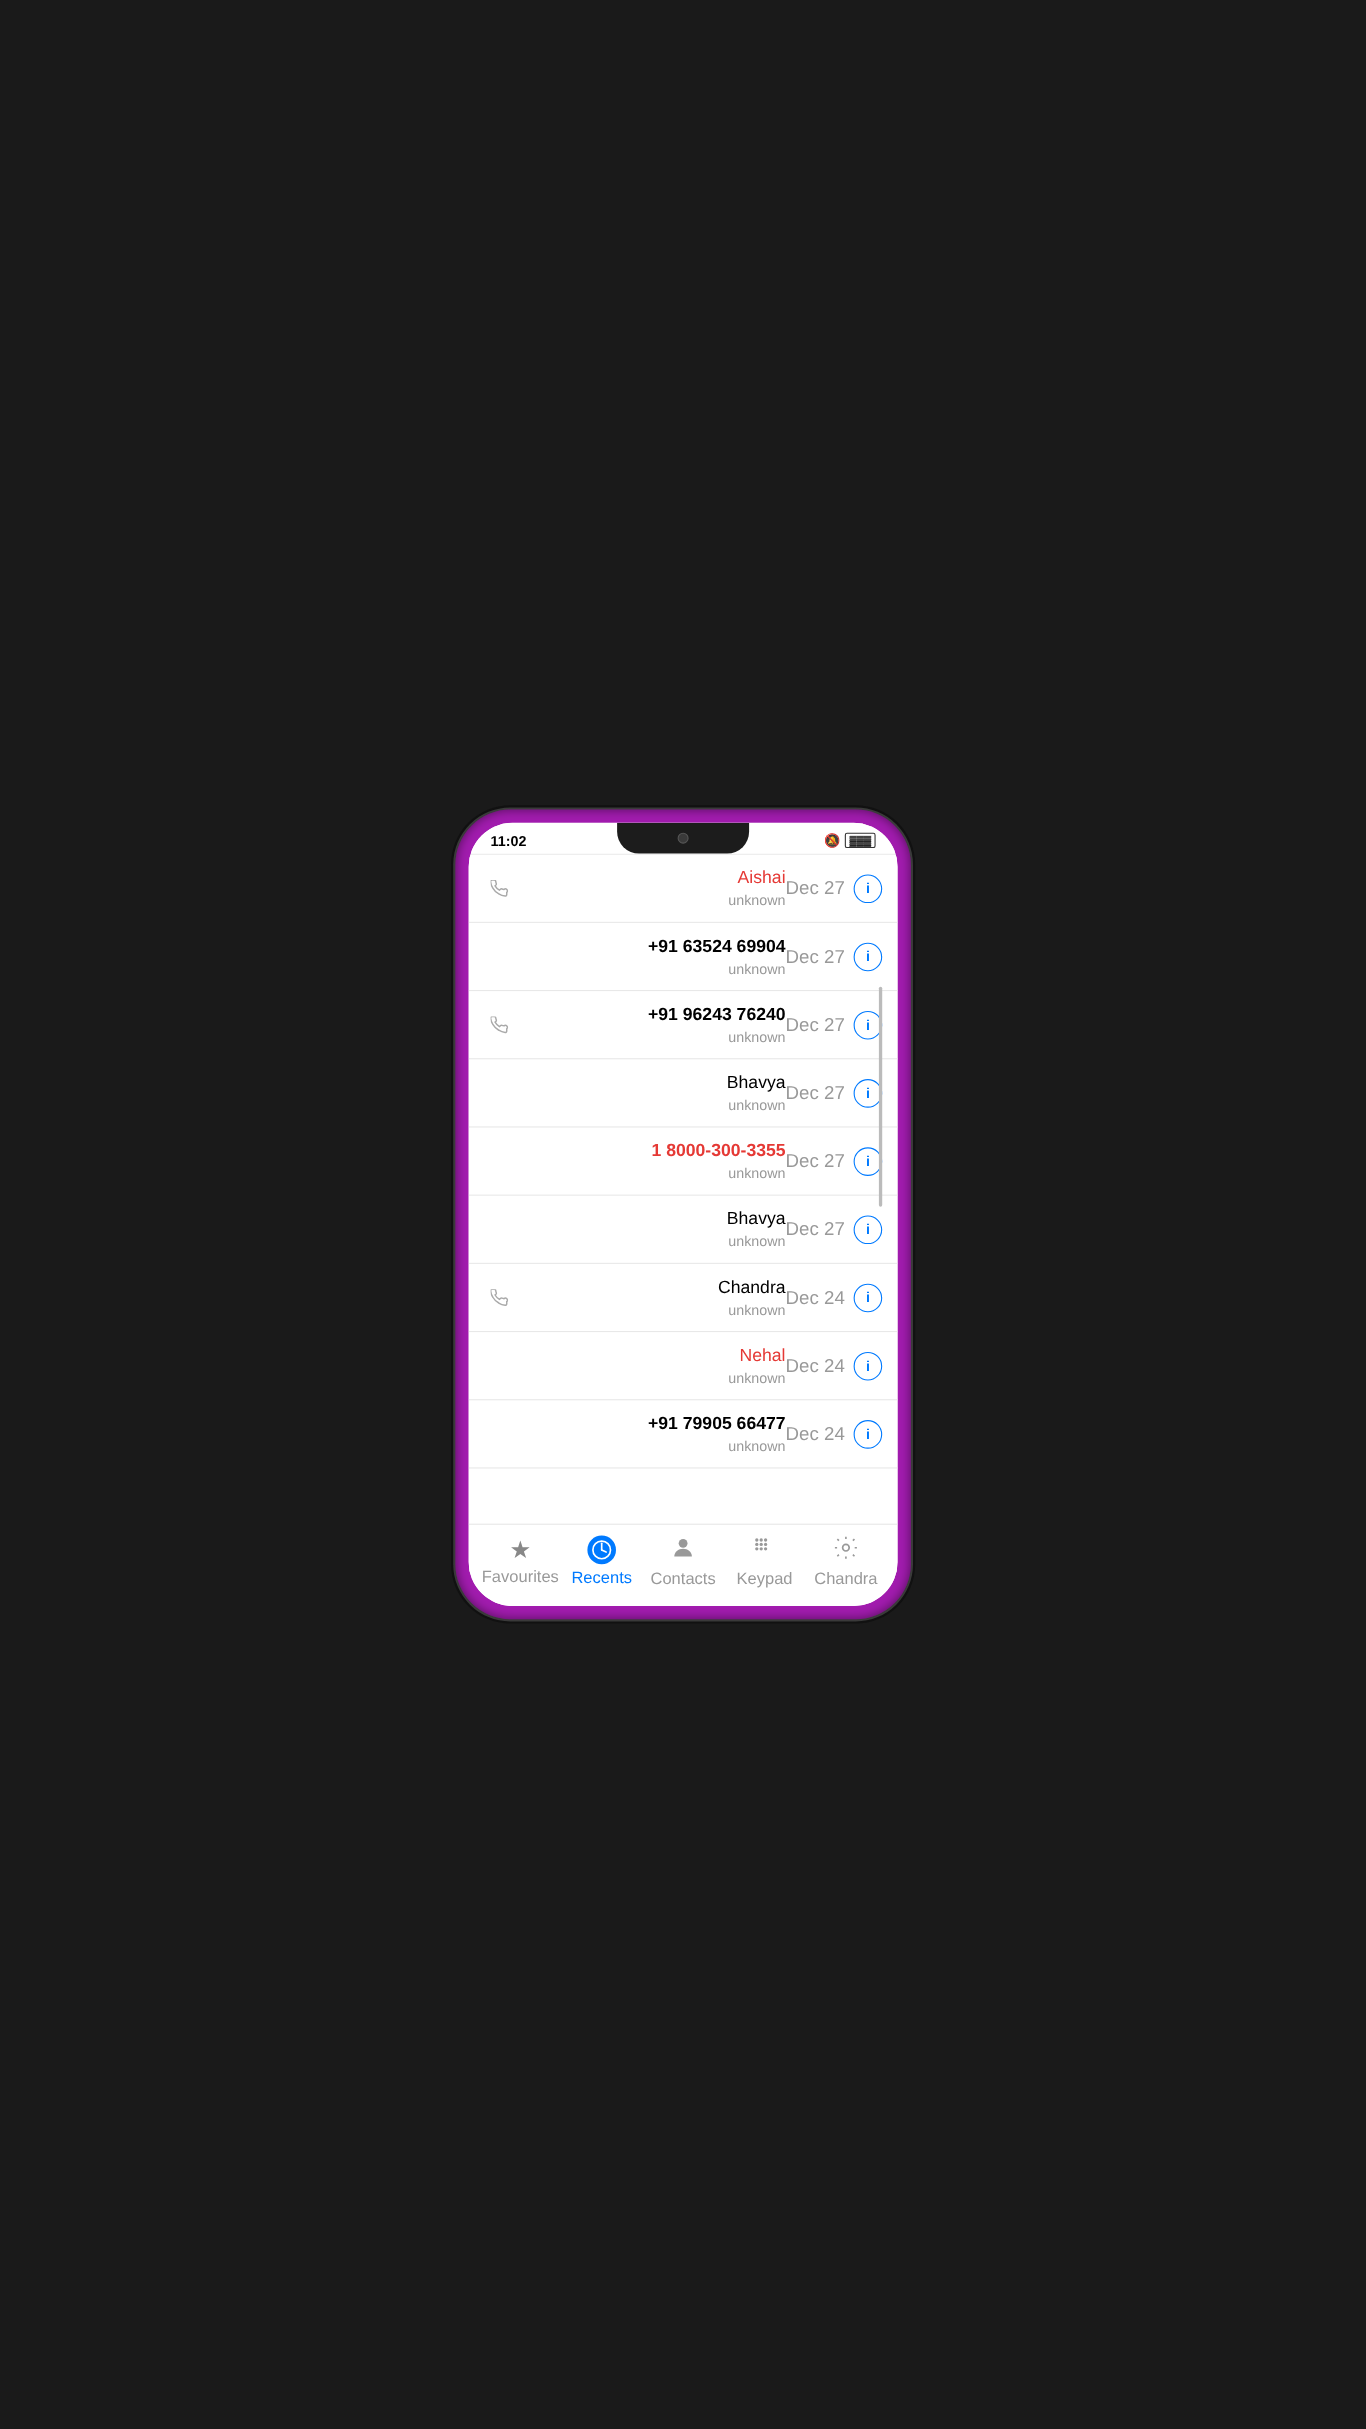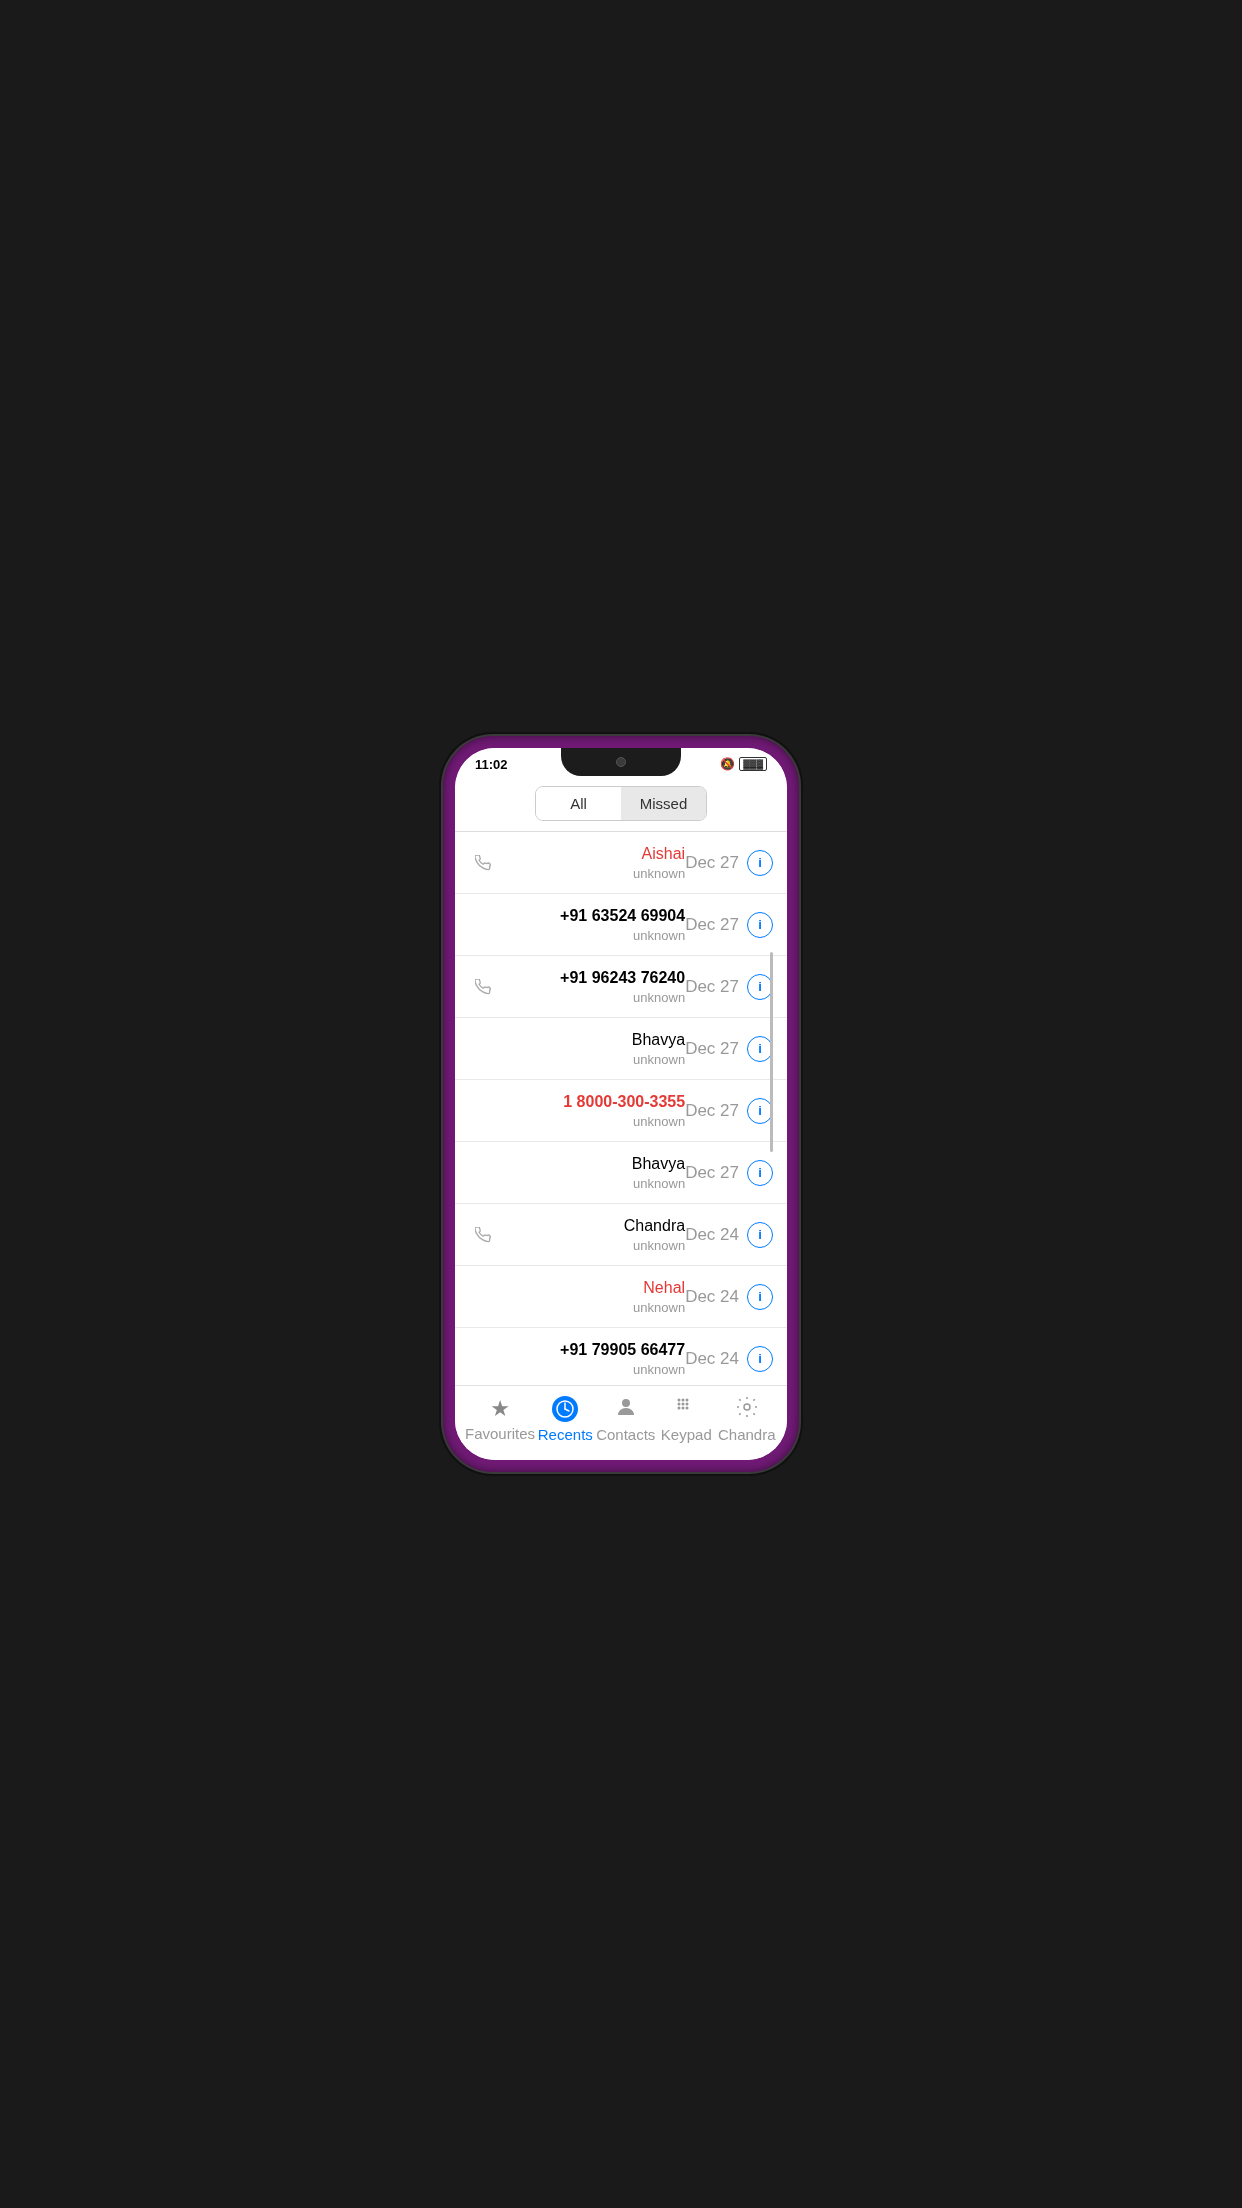--- a/index.html
+++ b/index.html
@@ -5,23 +5,23 @@
     * { margin: 0; padding: 0; box-sizing: border-box; }
     body {
       background: #1a1a1a;
       display: flex;
       justify-content: center;
       align-items: center;
       min-height: 100vh;
       font-family: -apple-system, 'Helvetica Neue', Arial, sans-serif;
     }
     .phone-frame {
-      width: 356px;
+      width: 414px;
       height: 736px;
-      background: #701a75;
+      background: #a21caf;
       border-radius: 50px;
       position: relative;
       box-shadow: 0 0 0 2px #3a3a3a, 0 0 0 4px #111, inset 0 0 10px rgba(0,0,0,0.5);
       overflow: hidden;
     }
     .phone-screen {
       position: absolute;
       top: 12px;
       left: 12px;
       right: 12px;
@@ -240,26 +240,20 @@
         <span style="font-size:12px;">📶</span>
         <span style="font-size:10px;font-weight:700;color:#1a1aff;">■</span>
         <span style="font-size:10px;">•••</span>
       </div>
       <div class="status-right">
         <span style="font-size:12px;">🔕</span>
         <span style="font-size:12px; border:1.5px solid #333; border-radius:2px; padding:1px 3px; font-size:9px;">▓▓▓</span>
       </div>
     </div>
 
-    <div class="tabs-container">
-      <div class="tabs">
-        <div class="tab">All</div>
-        <div class="tab active">Missed</div>
-      </div>
-    </div>
 
     <div class="divider-line"></div>
 
     <div class="call-list" style="position:relative;">
 
       <div class="call-item">
         <div class="call-icon">
           <svg width="16" height="16" viewBox="0 0 24 24" fill="none" stroke="#aaa" stroke-width="2">
             <path d="M22 16.92v3a2 2 0 01-2.18 2 19.79 19.79 0 01-8.63-3.07A19.5 19.5 0 013.07 11a19.79 19.79 0 01-3.07-8.67A2 2 0 012 .18h3a2 2 0 012 1.72c.127.96.361 1.903.7 2.81a2 2 0 01-.45 2.11L6.09 7.91a16 16 0 006 6l1.27-1.27a2 2 0 012.11-.45c.907.339 1.85.573 2.81.7A2 2 0 0122 16.92z"></path>
           </svg>

